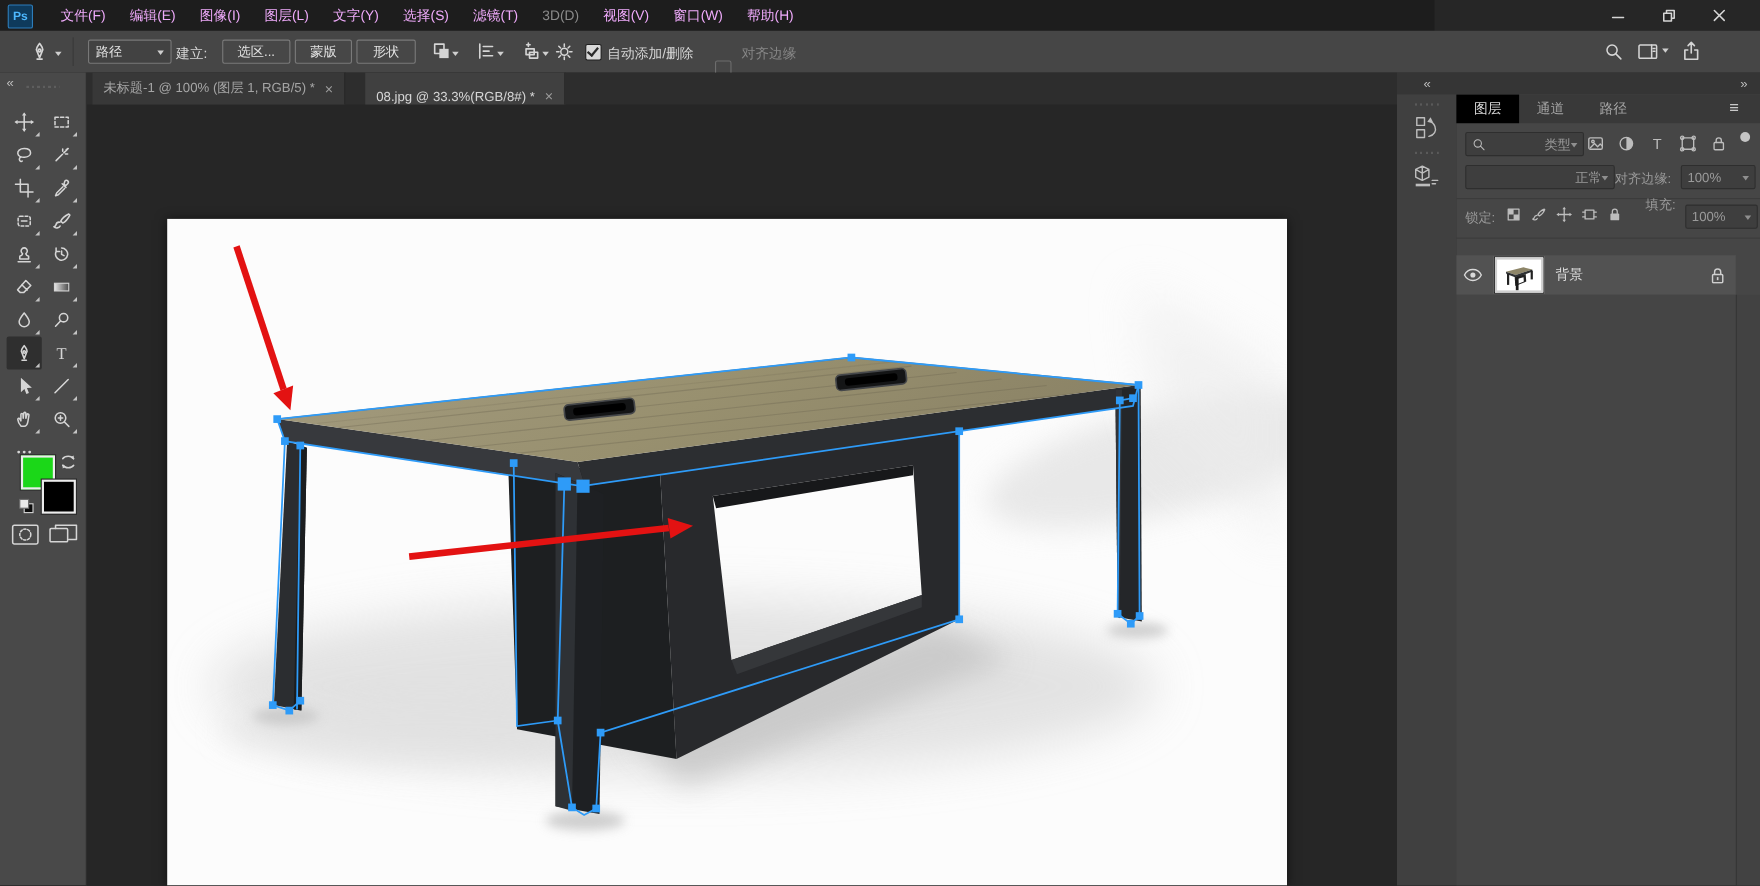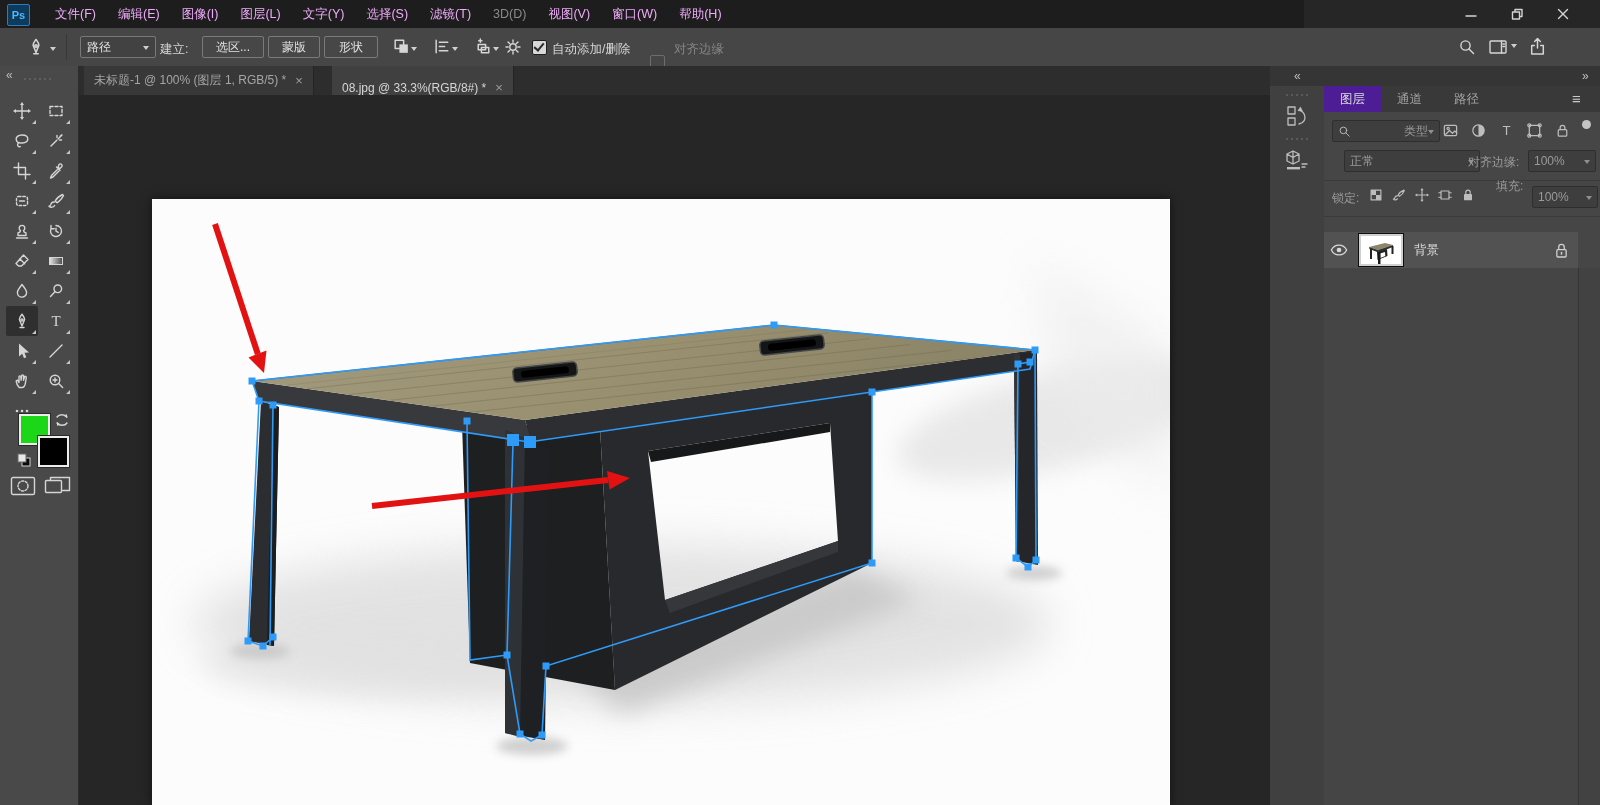--- a/index.html
+++ b/index.html
@@ -43,21 +43,21 @@
                   border-left:4px solid transparent;border-bottom:4px solid #c4c4c4;}
   .tool.sel{background:#2f2f2f;}
   .chev{color:#bdbdbd;font-size:12px;}
   
   .dock{left:1270px;top:66px;width:330px;height:739px;background:#404040;}
   .dock-topbar{left:0;top:0;width:330px;height:20px;background:#353535;}
   .icostrip{left:0;top:20px;width:54px;height:719px;background:#404040;border-right:1px solid #323232;}
   .mainpanel{left:54px;top:20px;width:276px;height:719px;background:#464646;}
   .ptabs{left:0;top:0;width:276px;height:26px;background:#393939;display:flex;align-items:flex-end;}
   .ptab{height:26px;line-height:26px;padding:0 16px;color:#a5a5a5;font-size:12.5px;}
-  .ptab.on{background:#4c1d95;color:#dadada;}
+  .ptab.on{background:#000000;color:#dadada;}
   .pfield{background:#3e3e3e;border:1px solid #2e2e2e;border-radius:2px;display:flex;align-items:center;
           color:#9a9a9a;padding:0 5px;}
   .plabel{color:#9a9a9a;font-size:12px;}
   .lockico{display:inline-flex;margin-right:7px;}
   .layerrow{left:0;top:146px;width:254px;height:36px;background:#525252;display:flex;align-items:center;}
   .thumb{width:44px;height:32px;background:#fff;border:1px solid #0e0e0e;outline:2px solid #cfcfcf;outline-offset:-3px;}
   
   .canvas{left:152px;top:199px;width:1018px;height:606px;background:#fcfcfc;box-shadow:0 0 10px rgba(0,0,0,.55);}
   svg{display:block;}
   .ic{stroke:#d5d5d5;fill:none;stroke-width:1.4;stroke-linecap:round;stroke-linejoin:round;}
@@ -528,21 +528,21 @@
           <svg width="17" height="17" viewBox="0 0 18 18">
             <rect class="pic" x="4.5" y="8" width="9" height="7" rx="1"></rect>
             <path class="pic" d="M6.5 8V6a2.5 2.5 0 015 0v2"></path>
           </svg>
         </span>
     </div>
     <circle></circle>
     <span class="abs" style="left:258px;top:34px;width:9px;height:9px;border-radius:50%;background:#c4c4c4;"></span>
 
     
-    <div class="abs pfield" style="left:20px;top:64px;width:124px;height:20px;">
+    <div class="abs pfield" style="left:8px;top:64px;width:124px;height:20px;text-align:right;">
       <span style="flex:1;">正常</span>
         <span class="cvd dim"></span>
     </div>
     <span class="abs plabel" style="left:144px;top:68px;">对齐边缘:</span>
     <div class="abs pfield" style="left:204px;top:64px;width:56px;height:20px;">
       <span style="flex:1;">100%</span>
         <span class="cvd dim"></span>
     </div>
 
     

